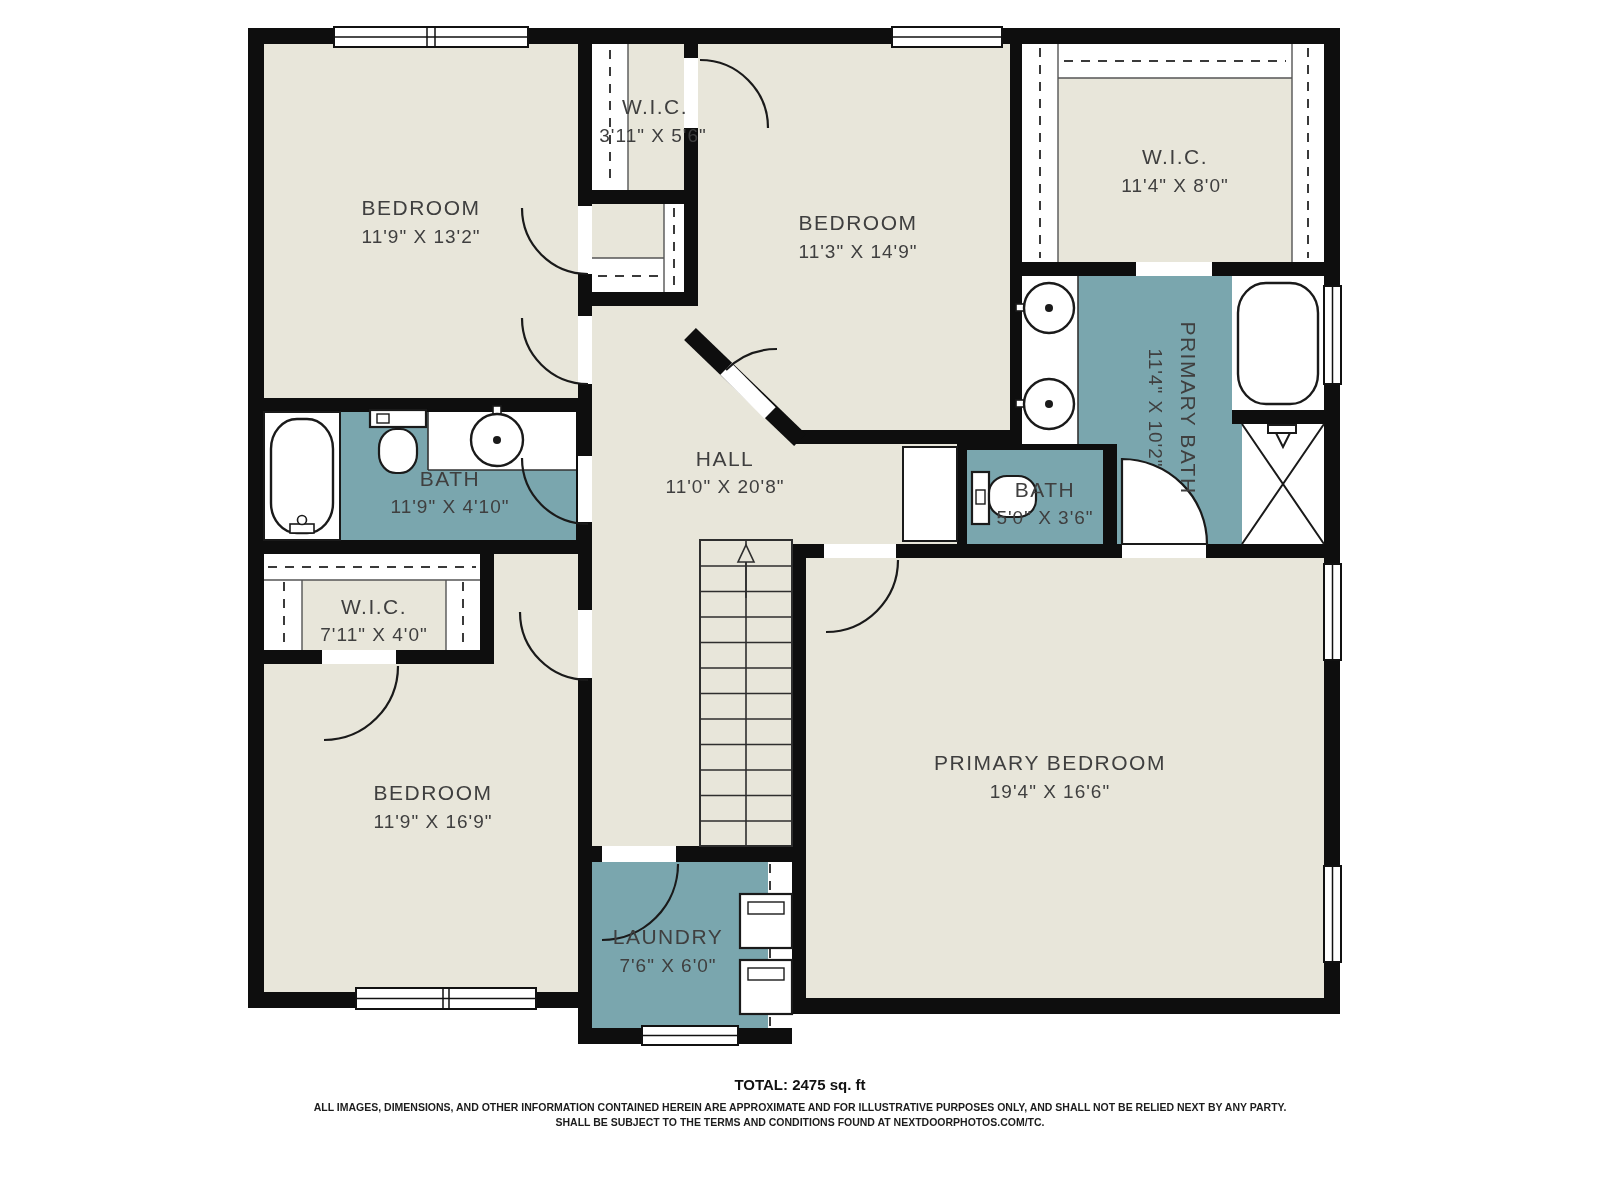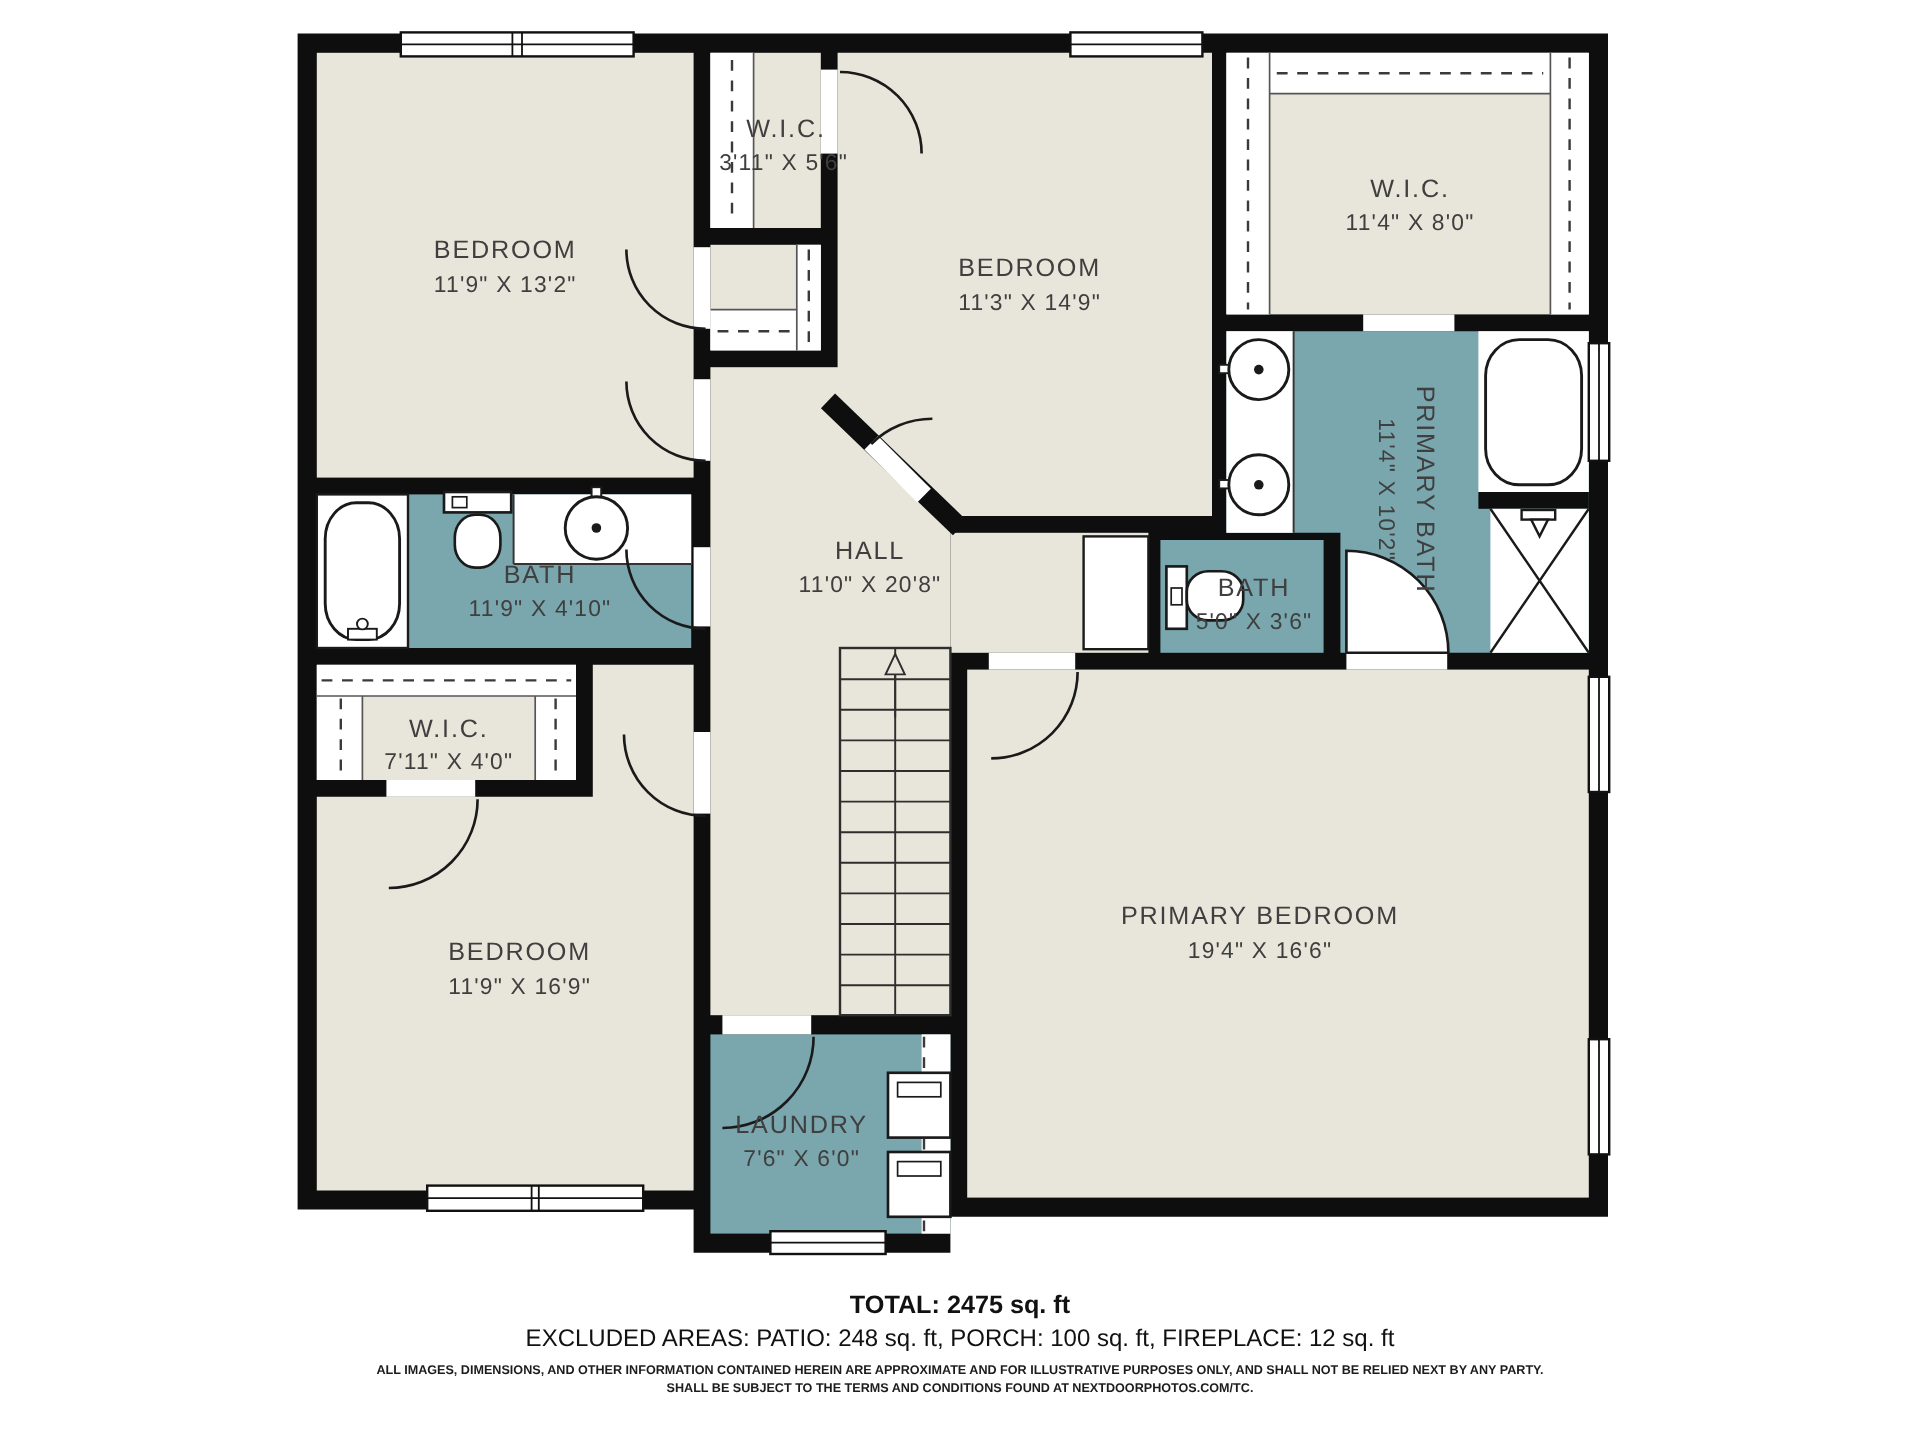--- a/index.html
+++ b/index.html
@@ -2,21 +2,21 @@
 <html><head>
 <meta charset="utf-8">
 <style>
   html,body{margin:0;padding:0;background:#fff;}
   .canvas{position:relative;width:1600px;height:1200px;background:#fff;overflow:hidden;
           font-family:"Liberation Sans", sans-serif;}
   .plan-svg{position:absolute;left:0;top:0;}
   .room-name{font-size:21px;letter-spacing:1.5px;fill:#3f3f3f;}
   .room-dims{font-size:19px;letter-spacing:1px;fill:#3f3f3f;}
   .footer{position:absolute;top:1076px;left:0;width:1600px;text-align:center;color:#111;}
-  .footer .total{font-size:21px;font-weight:bold;margin-bottom:5px;}
+  .footer .total{font-size:15px;font-weight:bold;margin-bottom:5px;}
   .footer .line{font-size:20px;margin-bottom:5px;}
   .footer .fine{margin-top:7px;font-size:10.5px;font-weight:bold;color:#1c1c1c;line-height:15px;}
 </style>
 </head>
 <body>
 
 <div class="canvas">
 
 <svg class="plan-svg" width="1600" height="1060" viewBox="0 0 1600 1060">
 
@@ -240,19 +240,18 @@
     <text class="room-name" x="668" y="944">LAUNDRY</text>
     <text class="room-dims" x="668" y="972">7'6" X 6'0"</text>
 
     <text class="room-name" x="1050" y="770">PRIMARY BEDROOM</text>
     <text class="room-dims" x="1050" y="798">19'4" X 16'6"</text>
   </g>
 </svg>
 
   <div class="footer">
     <div class="total">TOTAL: 2475 sq. ft</div>
-    <div class="line">EXCLUDED AREAS: PATIO: 248 sq. ft, PORCH: 100 sq. ft, FIREPLACE: 12 sq. ft</div>
     <div class="fine">
       <div>ALL IMAGES, DIMENSIONS, AND OTHER INFORMATION CONTAINED HEREIN ARE APPROXIMATE AND FOR ILLUSTRATIVE PURPOSES ONLY, AND SHALL NOT BE RELIED NEXT BY ANY PARTY.</div>
       <div>SHALL BE SUBJECT TO THE TERMS AND CONDITIONS FOUND AT NEXTDOORPHOTOS.COM/TC.</div>
     </div>
   </div>
 </div>
 
 </body></html>

